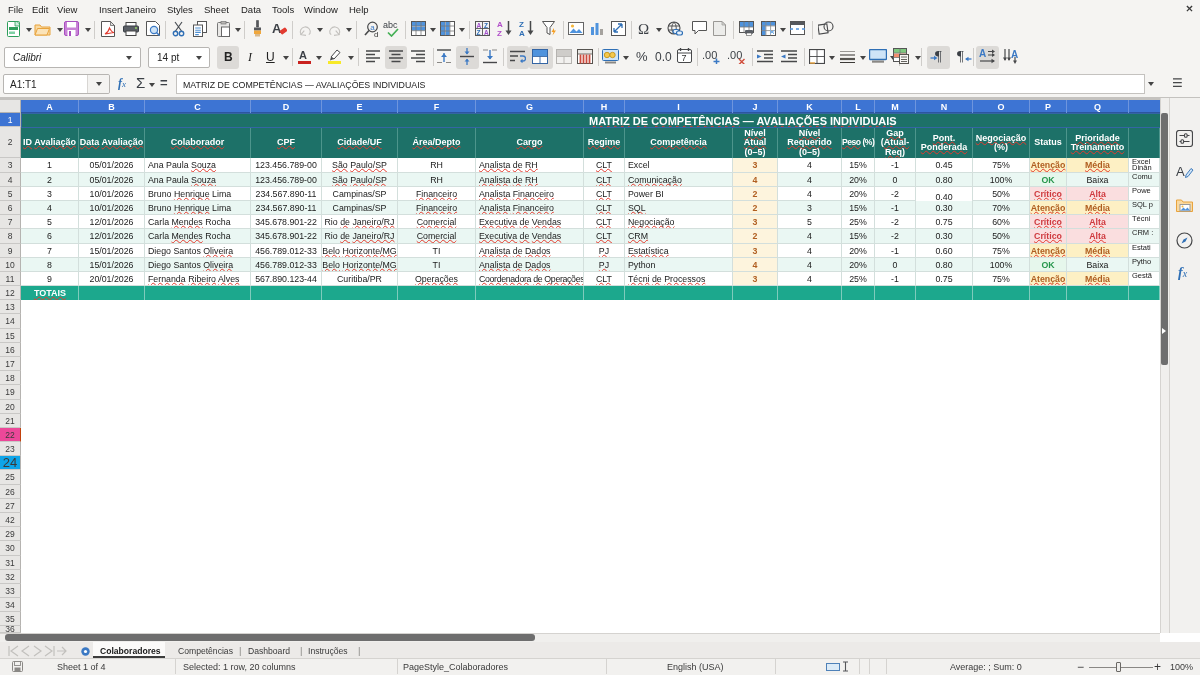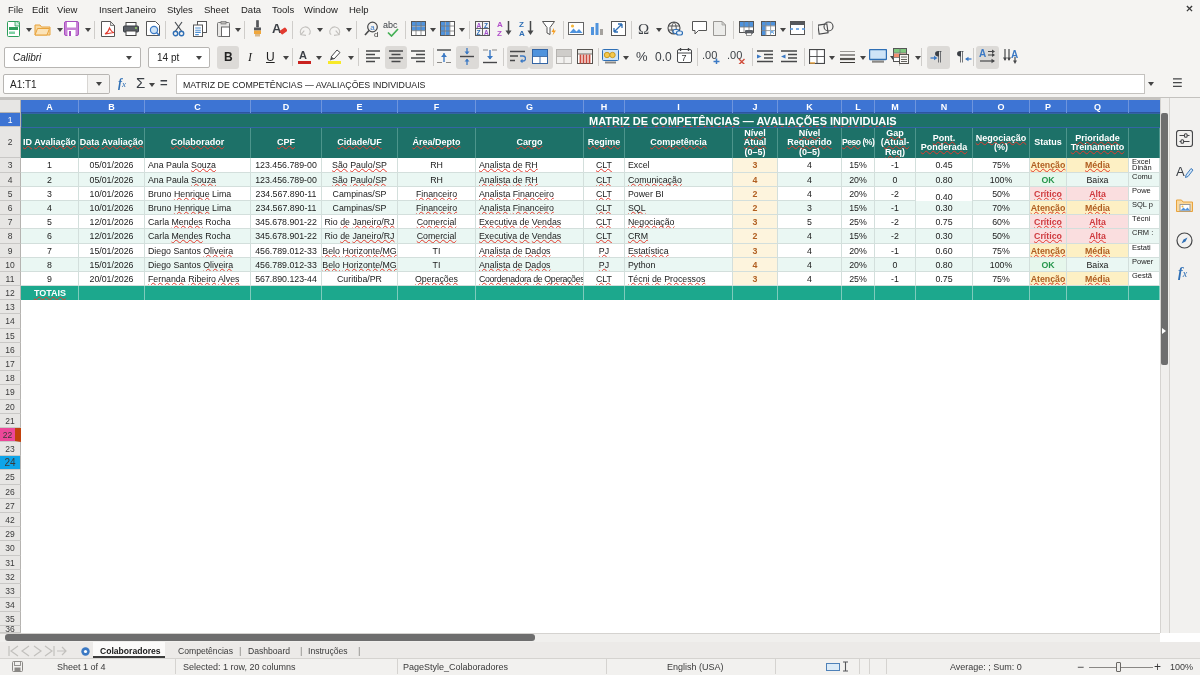--- a/index.html
+++ b/index.html
@@ -436,23 +436,23 @@
 <div class="ab" style="left:0;top:286px;width:21px;height:14px;background:#e7e6e4;color:#3a3a3a;font-size:8.5px;display:flex;align-items:center;justify-content:center;border-right:1px solid #b5b3b0;border-bottom:1px solid #c9c8c6">12</div>
 <div class="ab" style="left:0;top:300px;width:21px;height:14px;background:#e7e6e4;color:#3a3a3a;font-size:8.5px;display:flex;align-items:center;justify-content:center;border-right:1px solid #b5b3b0;border-bottom:1px solid #c9c8c6">13</div>
 <div class="ab" style="left:0;top:314px;width:21px;height:15px;background:#e7e6e4;color:#3a3a3a;font-size:8.5px;display:flex;align-items:center;justify-content:center;border-right:1px solid #b5b3b0;border-bottom:1px solid #c9c8c6">14</div>
 <div class="ab" style="left:0;top:329px;width:21px;height:14px;background:#e7e6e4;color:#3a3a3a;font-size:8.5px;display:flex;align-items:center;justify-content:center;border-right:1px solid #b5b3b0;border-bottom:1px solid #c9c8c6">15</div>
 <div class="ab" style="left:0;top:343px;width:21px;height:14px;background:#e7e6e4;color:#3a3a3a;font-size:8.5px;display:flex;align-items:center;justify-content:center;border-right:1px solid #b5b3b0;border-bottom:1px solid #c9c8c6">16</div>
 <div class="ab" style="left:0;top:357px;width:21px;height:14px;background:#e7e6e4;color:#3a3a3a;font-size:8.5px;display:flex;align-items:center;justify-content:center;border-right:1px solid #b5b3b0;border-bottom:1px solid #c9c8c6">17</div>
 <div class="ab" style="left:0;top:371px;width:21px;height:14px;background:#e7e6e4;color:#3a3a3a;font-size:8.5px;display:flex;align-items:center;justify-content:center;border-right:1px solid #b5b3b0;border-bottom:1px solid #c9c8c6">18</div>
 <div class="ab" style="left:0;top:385px;width:21px;height:15px;background:#e7e6e4;color:#3a3a3a;font-size:8.5px;display:flex;align-items:center;justify-content:center;border-right:1px solid #b5b3b0;border-bottom:1px solid #c9c8c6">19</div>
 <div class="ab" style="left:0;top:400px;width:21px;height:14px;background:#e7e6e4;color:#3a3a3a;font-size:8.5px;display:flex;align-items:center;justify-content:center;border-right:1px solid #b5b3b0;border-bottom:1px solid #c9c8c6">20</div>
 <div class="ab" style="left:0;top:414px;width:21px;height:14px;background:#e7e6e4;color:#3a3a3a;font-size:8.5px;display:flex;align-items:center;justify-content:center;border-right:1px solid #b5b3b0;border-bottom:1px solid #c9c8c6">21</div>
-<div class="ab" style="left:0;top:428px;width:21px;height:14px;background:#ec4899;color:#3a3a3a;font-size:8.5px;display:flex;align-items:center;justify-content:center;border-right:6px solid #c2410c;border-bottom:1px solid #c9c8c6">22</div>
+<div class="ab" style="left:0;top:428px;width:21px;height:14px;background:#ec4899;color:#3a3a3a;font-size:8.5px;display:flex;align-items:center;justify-content:center;border-right:1px solid #c2410c;border-bottom:1px solid #c9c8c6">22</div>
 <div class="ab" style="left:0;top:442px;width:21px;height:14px;background:#e7e6e4;color:#3a3a3a;font-size:8.5px;display:flex;align-items:center;justify-content:center;border-right:1px solid #b5b3b0;border-bottom:1px solid #c9c8c6">23</div>
-<div class="ab" style="left:0;top:456px;width:21px;height:14px;background:#0ea5e9;color:#3a3a3a;font-size:10px;display:flex;align-items:center;justify-content:center;border-right:1px solid #b5b3b0;border-bottom:1px solid #c9c8c6">24</div>
+<div class="ab" style="left:0;top:456px;width:21px;height:14px;background:#0ea5e9;color:#3a3a3a;font-size:13px;display:flex;align-items:center;justify-content:center;border-right:1px solid #b5b3b0;border-bottom:1px solid #c9c8c6">24</div>
 <div class="ab" style="left:0;top:470px;width:21px;height:15px;background:#e7e6e4;color:#3a3a3a;font-size:8.5px;display:flex;align-items:center;justify-content:center;border-right:1px solid #b5b3b0;border-bottom:1px solid #c9c8c6">25</div>
 <div class="ab" style="left:0;top:485px;width:21px;height:14px;background:#e7e6e4;color:#3a3a3a;font-size:8.5px;display:flex;align-items:center;justify-content:center;border-right:1px solid #b5b3b0;border-bottom:1px solid #c9c8c6">26</div>
 <div class="ab" style="left:0;top:499px;width:21px;height:14px;background:#e7e6e4;color:#3a3a3a;font-size:8.5px;display:flex;align-items:center;justify-content:center;border-right:1px solid #b5b3b0;border-bottom:1px solid #c9c8c6">27</div>
 <div class="ab" style="left:0;top:513px;width:21px;height:14px;background:#e7e6e4;color:#3a3a3a;font-size:8.5px;display:flex;align-items:center;justify-content:center;border-right:1px solid #b5b3b0;border-bottom:1px solid #c9c8c6">42</div>
 <div class="ab" style="left:0;top:527px;width:21px;height:14px;background:#e7e6e4;color:#3a3a3a;font-size:8.5px;display:flex;align-items:center;justify-content:center;border-right:1px solid #b5b3b0;border-bottom:1px solid #c9c8c6">29</div>
 <div class="ab" style="left:0;top:541px;width:21px;height:15px;background:#e7e6e4;color:#3a3a3a;font-size:8.5px;display:flex;align-items:center;justify-content:center;border-right:1px solid #b5b3b0;border-bottom:1px solid #c9c8c6">30</div>
 <div class="ab" style="left:0;top:556px;width:21px;height:14px;background:#e7e6e4;color:#3a3a3a;font-size:8.5px;display:flex;align-items:center;justify-content:center;border-right:1px solid #b5b3b0;border-bottom:1px solid #c9c8c6">31</div>
 <div class="ab" style="left:0;top:570px;width:21px;height:14px;background:#e7e6e4;color:#3a3a3a;font-size:8.5px;display:flex;align-items:center;justify-content:center;border-right:1px solid #b5b3b0;border-bottom:1px solid #c9c8c6">32</div>
 <div class="ab" style="left:0;top:584px;width:21px;height:14px;background:#e7e6e4;color:#3a3a3a;font-size:8.5px;display:flex;align-items:center;justify-content:center;border-right:1px solid #b5b3b0;border-bottom:1px solid #c9c8c6">33</div>
 <div class="ab" style="left:0;top:598px;width:21px;height:14px;background:#e7e6e4;color:#3a3a3a;font-size:8.5px;display:flex;align-items:center;justify-content:center;border-right:1px solid #b5b3b0;border-bottom:1px solid #c9c8c6">34</div>
@@ -952,21 +952,21 @@
 <div class="cell" style="left:973px;top:258px;width:57px;height:14px;color:#1a1a1a;border-right:1px solid #d3dfdc;border-bottom:1px solid #d3dfdc;">
     <span style="white-space:nowrap">100%</span>
   </div>
 <div class="cell" style="left:1030px;top:258px;width:37px;height:14px;background:#e6f7ec;color:#27964c;font-weight:bold;border-right:1px solid #d3dfdc;border-bottom:1px solid #d3dfdc;">
     <span style="white-space:nowrap">OK</span>
   </div>
 <div class="cell" style="left:1067px;top:258px;width:62px;height:14px;background:#eaf7f3;color:#1a1a1a;border-right:1px solid #d3dfdc;border-bottom:1px solid #d3dfdc;">
     <span style="white-space:nowrap">Baixa</span>
   </div>
 <div class="cell cl" style="left:1129px;top:258px;width:31px;height:14px;color:#1a1a1a;border-right:1px solid #d3dfdc;border-bottom:1px solid #d3dfdc;font-size:7.5px;line-height:6.8px;white-space:normal;text-align:left;align-items:flex-start;padding-top:0.5px;">
-    <span style="display:block;width:100%">Power</span>
+    <span style="display:block;width:100%">Pytho</span>
   </div>
 <div class="ab" style="left:21px;top:272px;width:1139px;height:14px;background:#fff"></div>
 <div class="cell" style="left:21px;top:272px;width:58px;height:14px;color:#1a1a1a;border-right:1px solid #d3dfdc;border-bottom:1px solid #d3dfdc;">
     <span style="white-space:nowrap">9</span>
   </div>
 <div class="cell" style="left:79px;top:272px;width:66px;height:14px;color:#1a1a1a;border-right:1px solid #d3dfdc;border-bottom:1px solid #d3dfdc;">
     <span style="white-space:nowrap">20/01/2026</span>
   </div>
 <div class="cell cl" style="left:145px;top:272px;width:106px;height:14px;color:#1a1a1a;border-right:1px solid #d3dfdc;border-bottom:1px solid #d3dfdc;">
     <span style="white-space:nowrap"><span class="sq">Fernanda</span> <span class="sq">Ribeiro</span> <span class="sq">Alves</span></span>

